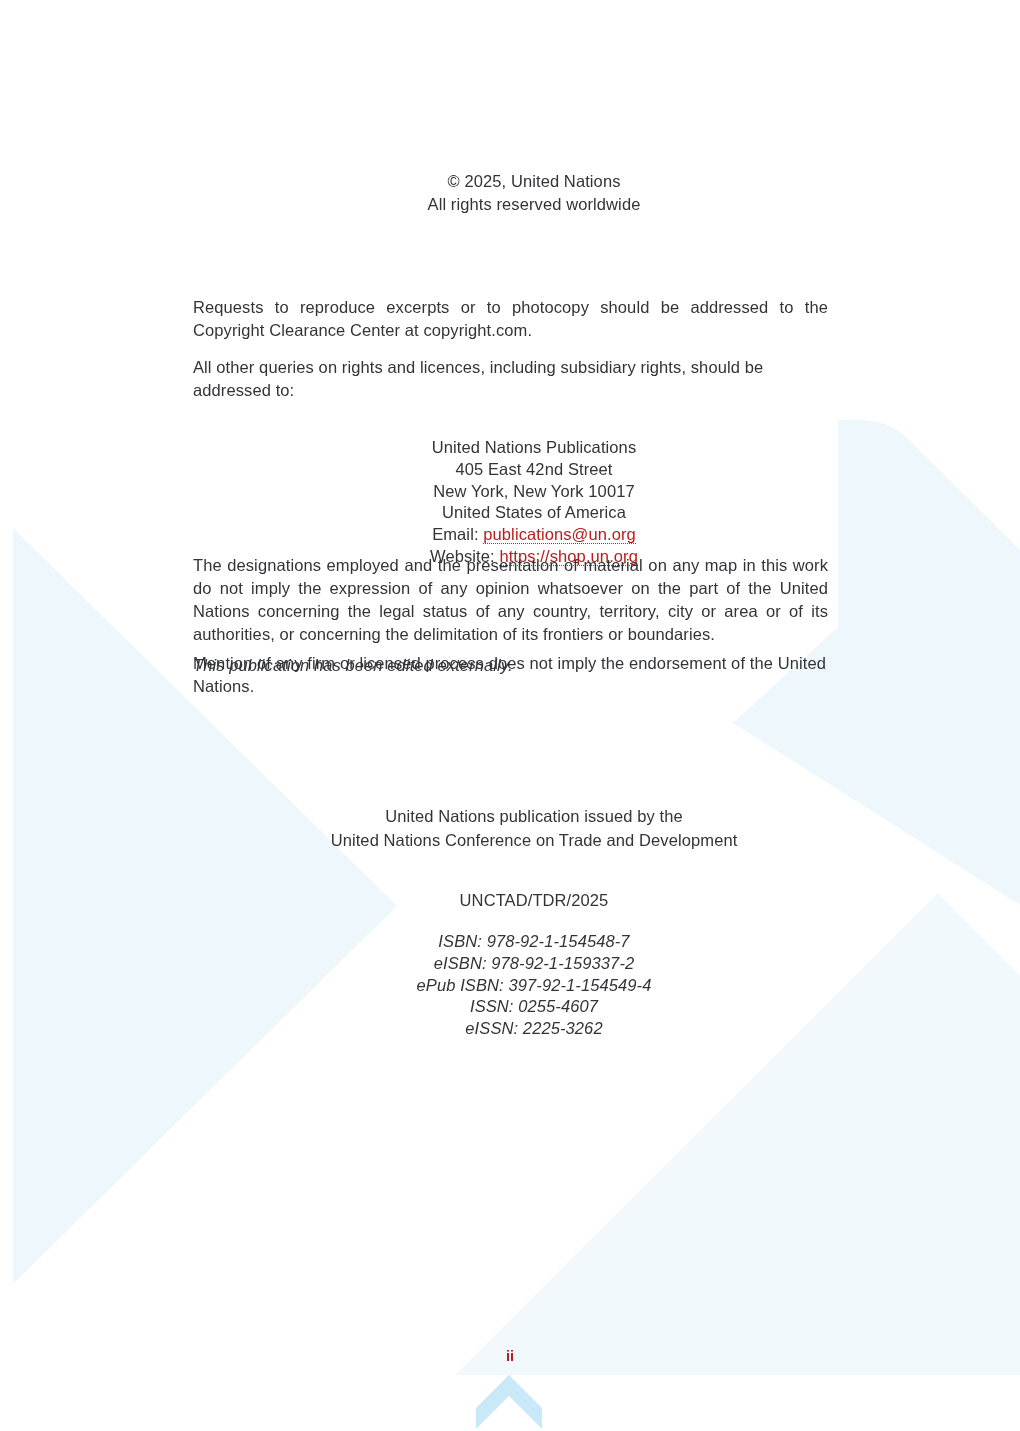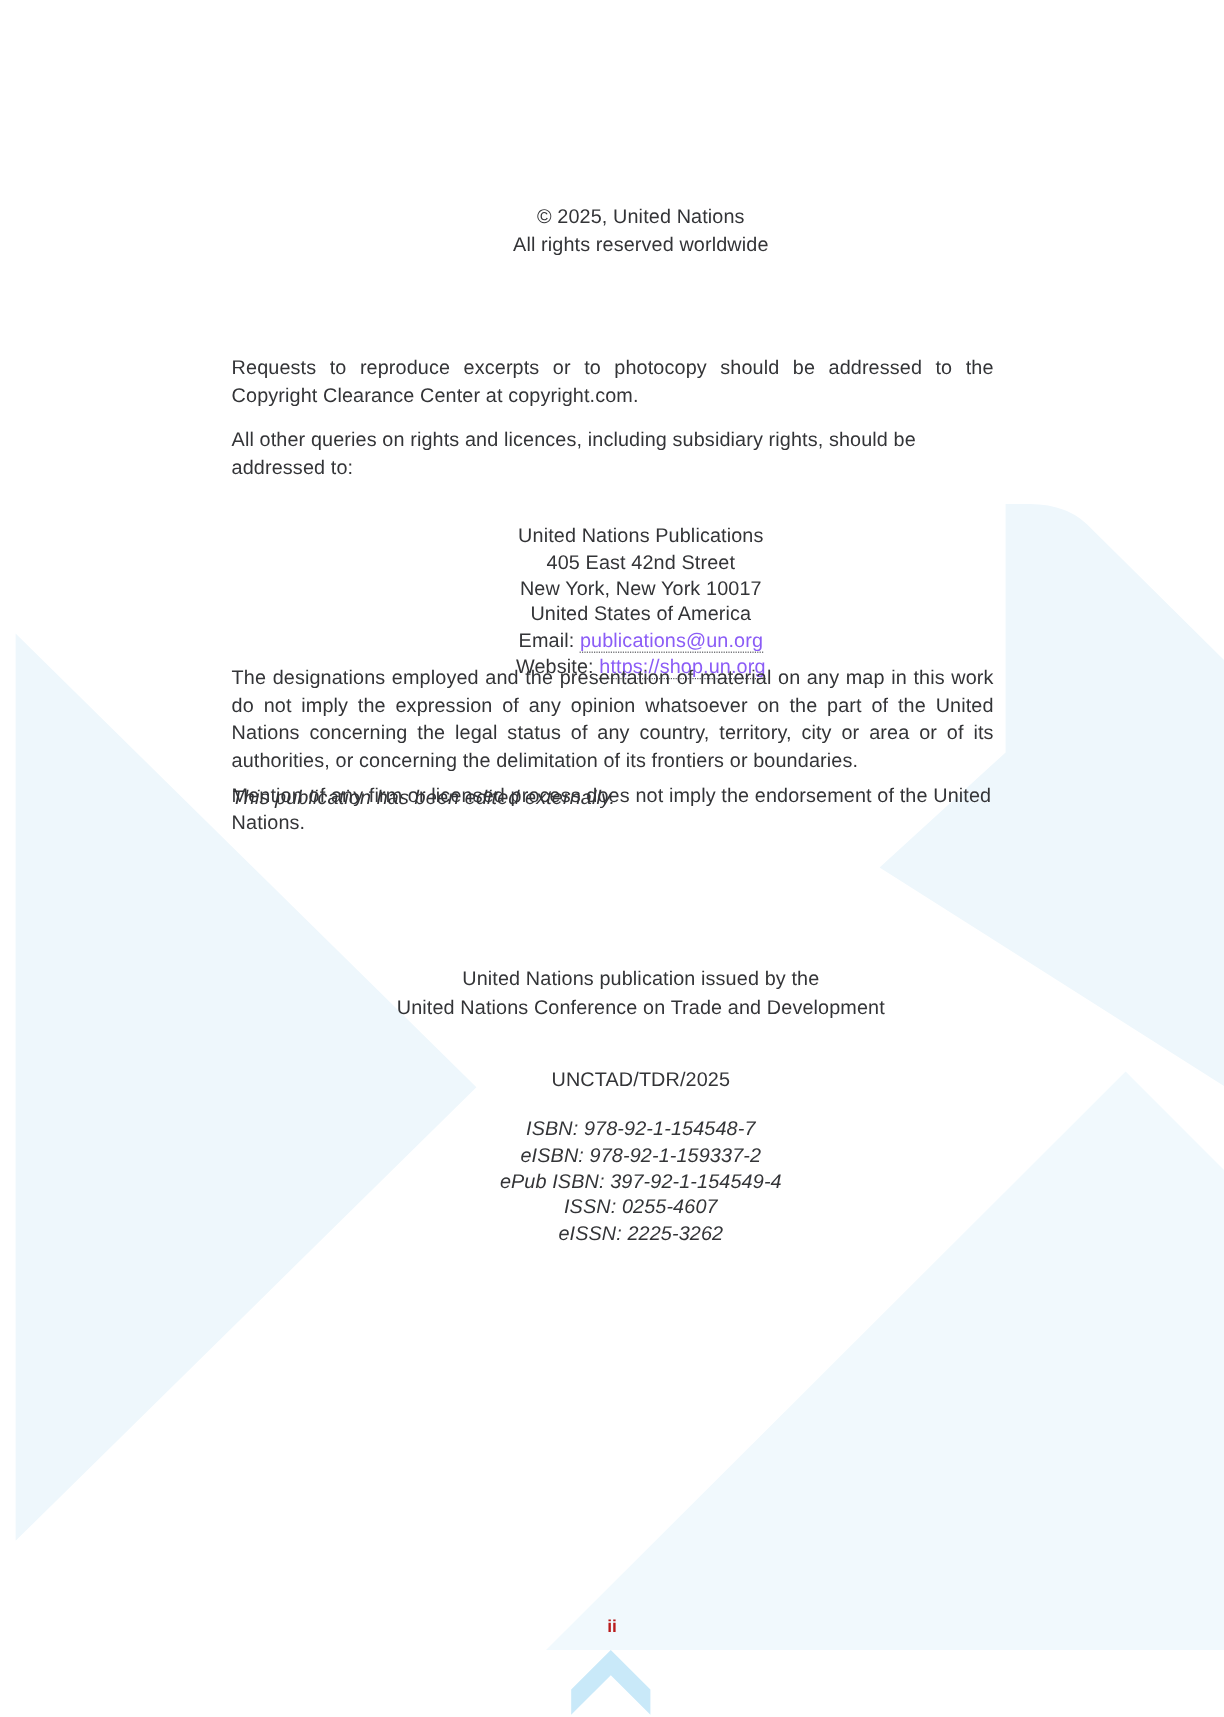--- a/index.html
+++ b/index.html
@@ -14,21 +14,21 @@
   #decor{position:absolute;left:0;top:0;width:1020px;height:1431px;}
   .block{position:absolute;font-size:16.5px;line-height:23px;letter-spacing:0.1px;}
   .centered{left:0;width:1004px;text-align:center;padding-left:32px;}
   .col{left:193px;width:635px;}
   .justify{text-align:justify;}
   .addr{line-height:21.8px;}
   .issued{line-height:24px;}
   .ids{line-height:21.8px;}
   .linkline{display:inline;}
   .doclink{
-    color:#8b5cf6;text-decoration:none;
+    color:#b91c1c;text-decoration:none;
     border-bottom:1px dotted #55565a;
     padding-bottom:0px;
   }
   #page-number{
     position:absolute;left:0;top:1348px;width:1020px;
     text-align:center;font-size:14.5px;color:#b91c1c;font-weight:bold;
   }
 </style>
 </head>
 <body>

